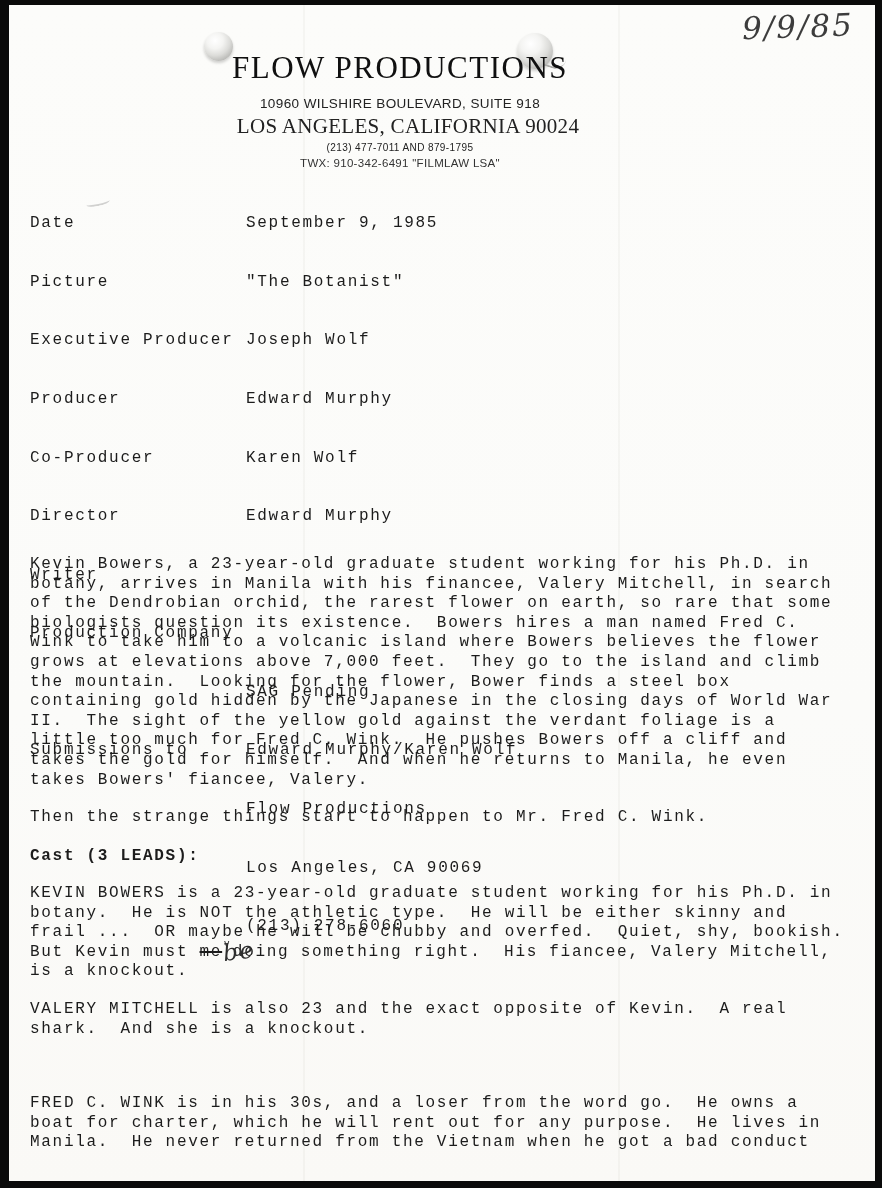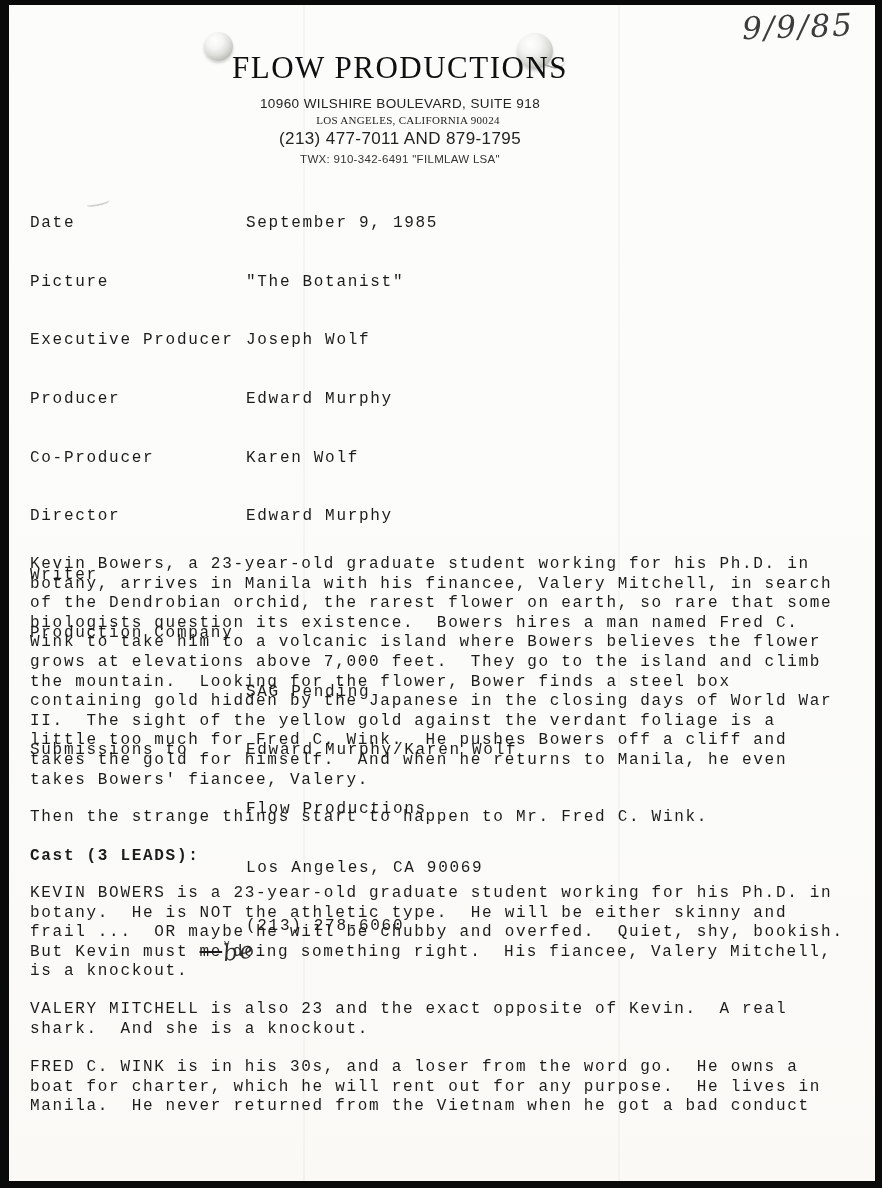--- a/index.html
+++ b/index.html
@@ -43,22 +43,22 @@
   
   .letterhead { position:absolute; left:9px; top:50px; width:782px; text-align:center; color:#141414; }
   .company {
     font-family:"Liberation Serif", serif;
     font-size:31px; letter-spacing:1.5px; font-weight:500;
     color:#101010;
   }
   .addr { margin-top:8px; }
   .addr-line { color:#222; }
   .addr-1 { margin-top:10px; font-size:13.5px; letter-spacing:0.4px; }
-  .addr-2 { margin-top:3px; font-family:"Liberation Serif", serif; font-size:11px; letter-spacing:0.3px;padding-left:16px; }
-  .addr-3 { margin-top:3px; font-size:17px; letter-spacing:0.4px; }
+  .addr-2 { margin-top:3px; font-family:"Liberation Serif", serif; font-size:21px; letter-spacing:0.3px;padding-left:16px; }
+  .addr-3 { margin-top:3px; font-size:10px; letter-spacing:0.4px; }
   .addr-4 { margin-top:4px; font-size:11.5px; letter-spacing:0.3px; color:#333; }
 
   
   .handwr { font-family:"DejaVu Serif", serif; font-style:italic; color:#3c3c3c; }
   .hand-date {
     position:absolute; left:742px; top:8px; width:130px;
     font-size:31px; letter-spacing:2px; transform:rotate(-2deg);
   }
   .hand-be {
     position:absolute; left:193px; top:58px;
@@ -80,21 +80,21 @@
   .meta-row { display:flex; height:19.4px; }
   .meta-label { flex:0 0 216px; width:216px; }
   .meta-value { flex:1; }
 
   .para { position:absolute; left:30px; }
   .p-synopsis { top:555px; }
   .p-strange  { top:808px; }
   .p-cast     { top:847px;font-weight:bold; }
   .p-kevin    { top:884px; }
   .p-valery   { top:1000px; }
-  .p-fred     { top:1058px; }
+  .p-fred     { top:1094px; }
 
   .struck { text-decoration:line-through; text-decoration-thickness:1.5px; }
   .caret  { display:inline-block; transform:translateY(-6px); font-size:15px; }
 </style>
 </head>
 <body>
 
 <div class="page">
 
   <div class="scan-edge edge-top"></div>

